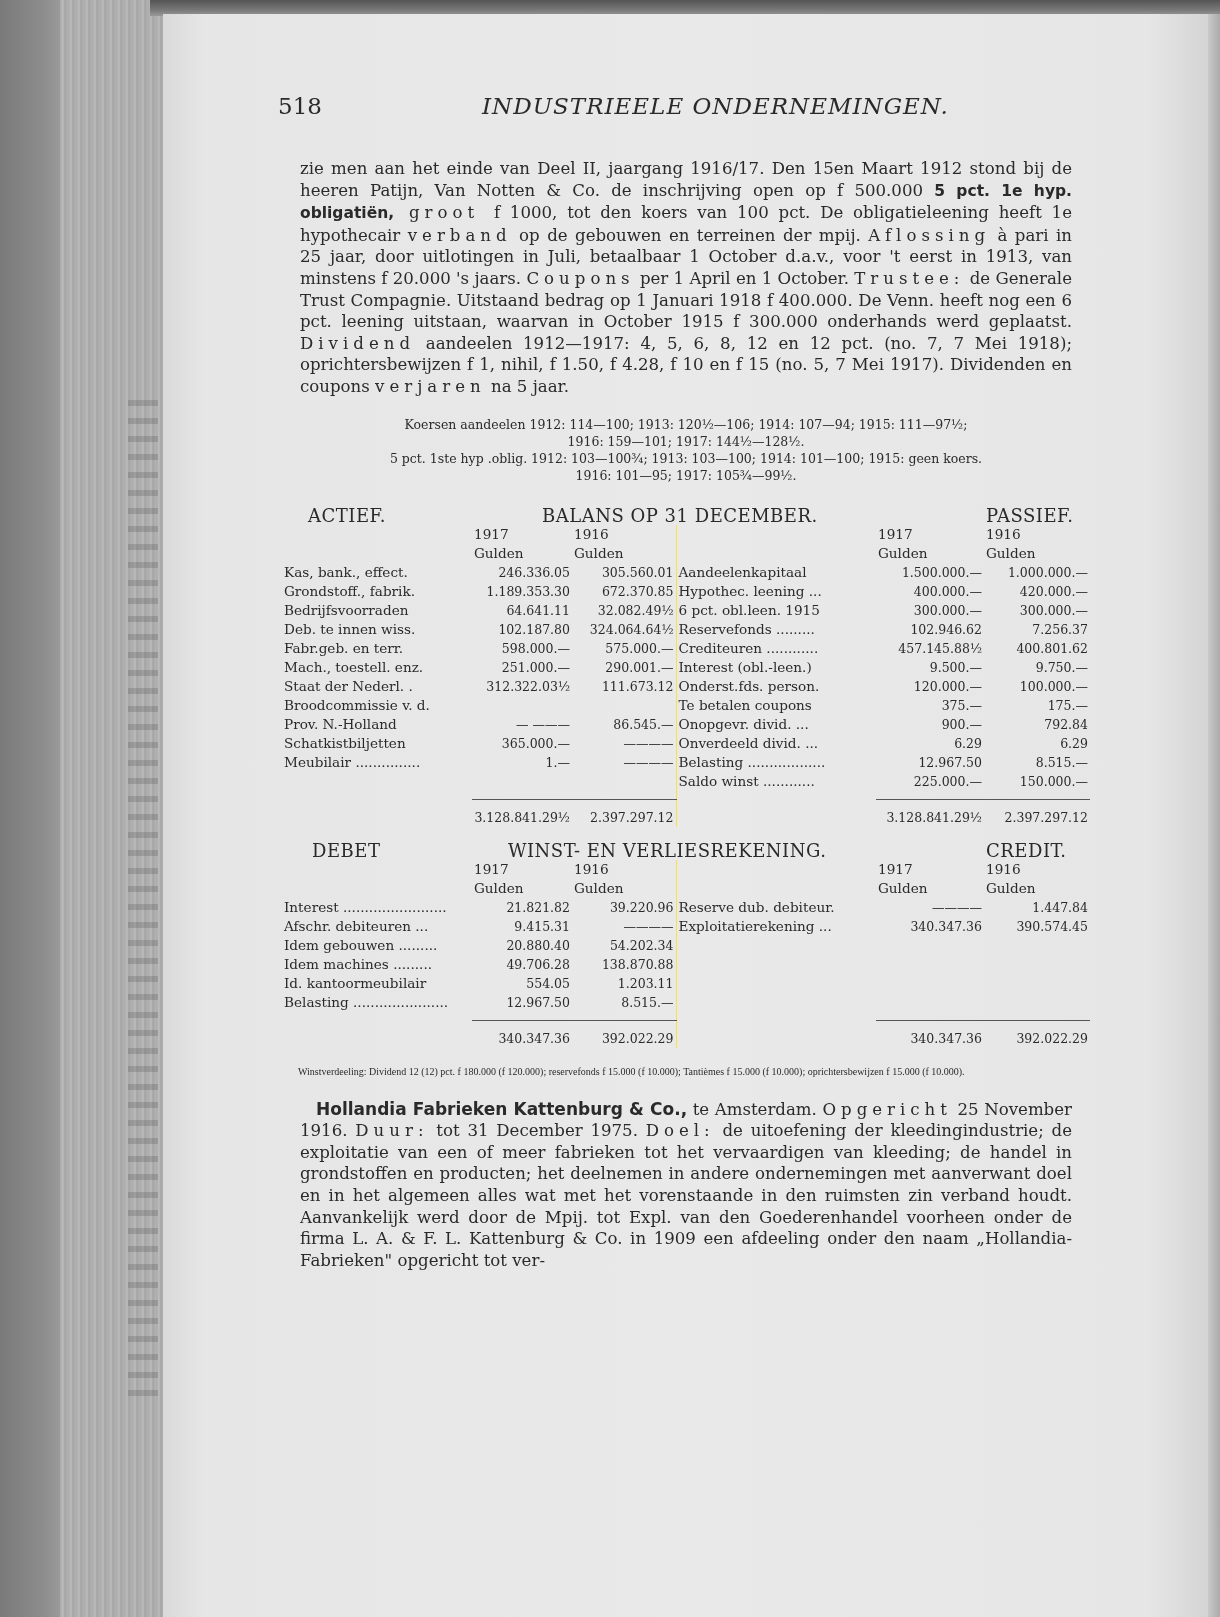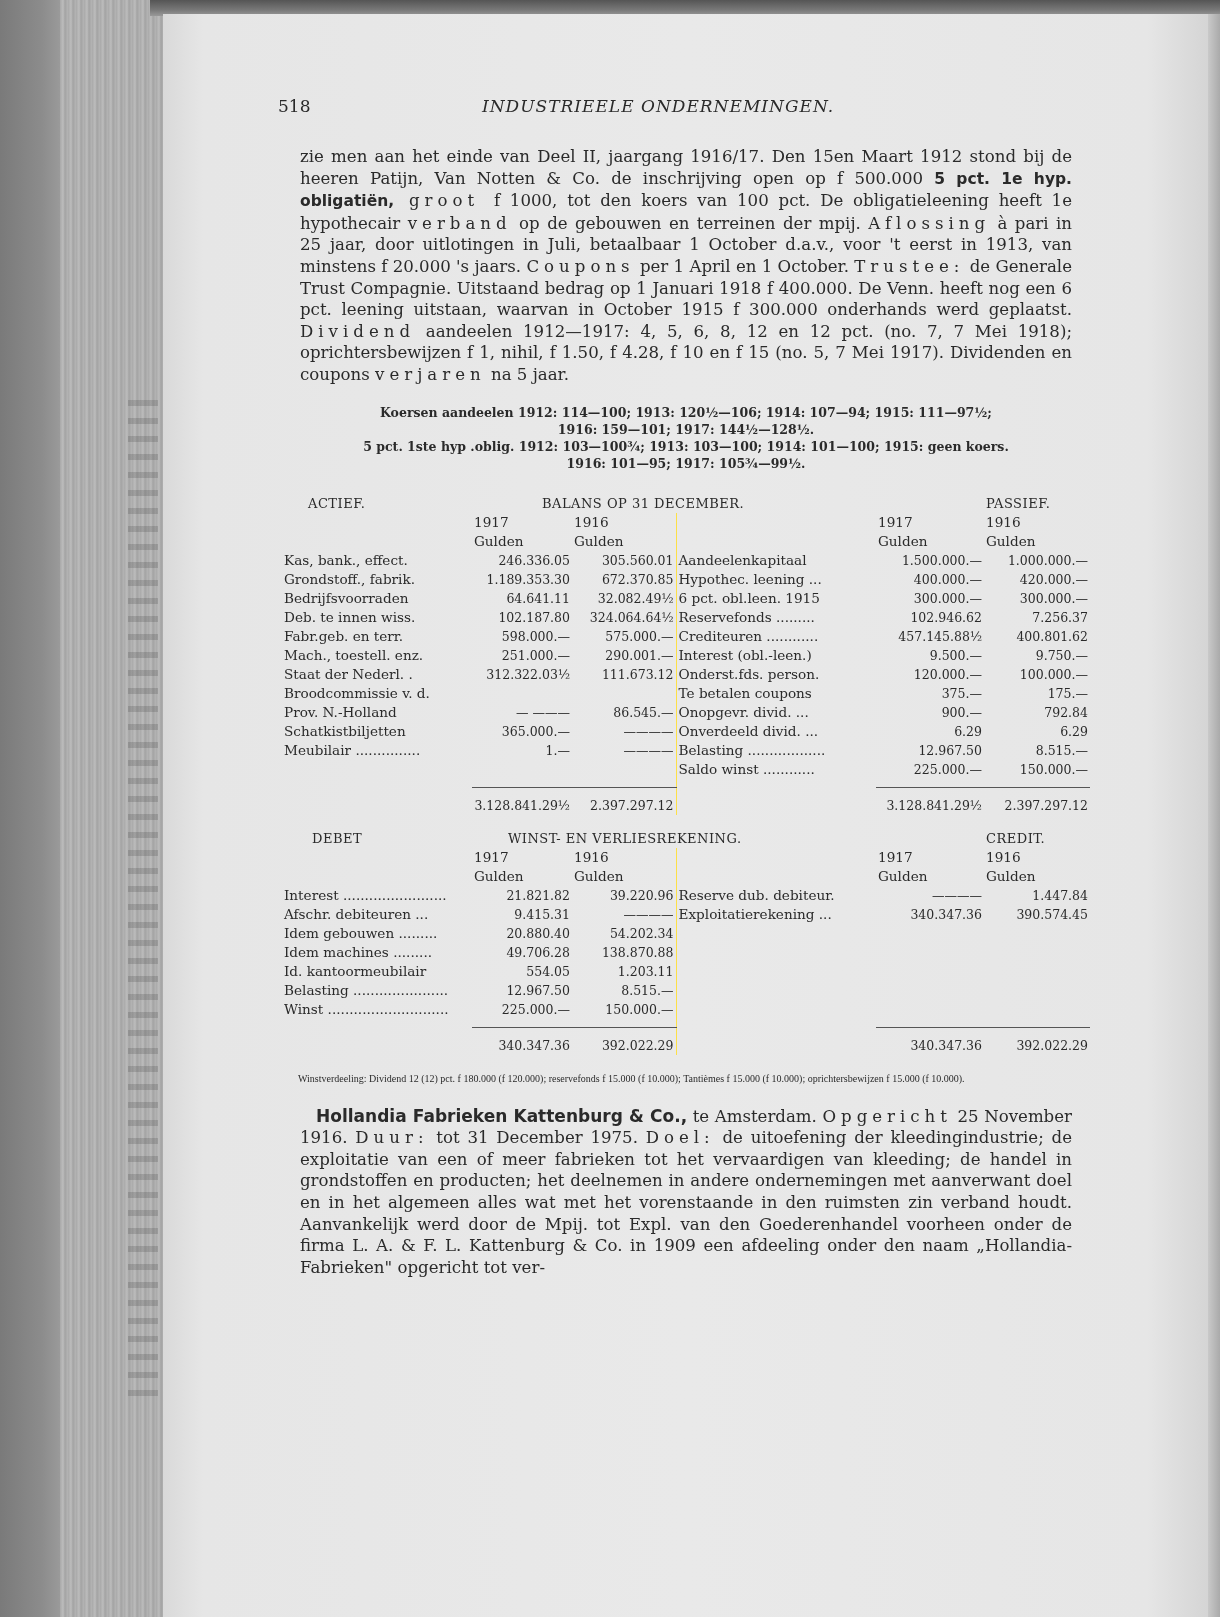--- a/index.html
+++ b/index.html
@@ -31,34 +31,34 @@
     background: linear-gradient(90deg, #d9d9d9 0, #e6e6e6 40px, #e9e9e9 50%, #e6e6e6 94%, #d4d4d4 100%);
   }
   .page-right-edge {
     position: absolute; right: 0; top: 14px; width: 12px; height: 1603px;
     background: linear-gradient(90deg, #c9c9c9, #aaa);
   }
   .content {
     position: absolute; left: 282px; top: 96px; width: 808px;
     font-size: 16.6px; line-height: 21.6px;
   }
-  .running-head { position: relative; height: 24px; margin-bottom: 26px; font-size: 17px; }
+  .running-head { position: relative; height: 24px; margin-bottom: 38px; font-size: 23px; }
   .running-head .pgno { position: absolute; left: -4px; top: 0; }
   .running-head .title { position: absolute; left: 200px; top: 0; font-style: italic; letter-spacing: 1px; }
   p.body { margin: 18px; text-align: justify; }
   .sp { letter-spacing: 5px; }
   .bold-sans { font-family: "DejaVu Sans", "Liberation Sans", sans-serif; font-weight: bold; font-size: 15.5px; }
-  .small { font-size: 12.5px; line-height: 17px; text-align: center; margin-top: 8px; font-weight: bold; }
+  .small { font-size: 12.5px; line-height: 17px; text-align: center; margin-top: 8px; }
   .small div { white-space: nowrap; }
   table.fin { border-collapse: collapse; font-size: 13.6px; line-height: 19px; width: 808px; }
   table.fin td { padding: 0 2px; white-space: nowrap; vertical-align: top; }
   .num { text-align: right; font-size: 12.5px; }
   .c { text-align: left; }
   .divider { border-left: 1px solid #fde047; }
-  .hdr { font-size: 13px; letter-spacing: 0.5px; }
+  .hdr { font-size: 18px; letter-spacing: 0.5px; }
   .rule td.r { border-bottom: 1px solid #555; height: 8px; }
   .totals td { padding-top: 8px !important; margin-top: 34px; }
   .fin-gap { height: 14px; }
   .winst { font-size: 10px; line-height: 19px; margin-top: 14px; text-indent: 16px; text-align: justify; font-family: Liberation Serif, serif; }
   .new-entry { margin-top: 26px; text-indent: 16px; }
 </style>
 </head>
 <body>
 
 <div class="book-edge-left"></div>
@@ -312,28 +312,20 @@
           <td class="num"></td>
         </tr>
         <tr>
           <td>Belasting ......................</td>
           <td class="num">12.967.50</td>
           <td class="num">8.515.—</td>
           <td class="divider"></td>
           <td class="num"></td>
           <td class="num"></td>
         </tr>
-        <tr>
-          <td>Winst ............................</td>
-          <td class="num">225.000.—</td>
-          <td class="num">150.000.—</td>
-          <td class="divider"></td>
-          <td class="num"></td>
-          <td class="num"></td>
-        </tr>
       </tbody>
     <tbody>
         <tr class="rule">
       <td></td>
           <td class="r"></td>
           <td class="r"></td>
           <td class="divider"></td>
           <td class="r"></td>
           <td class="r"></td>
     </tr>

